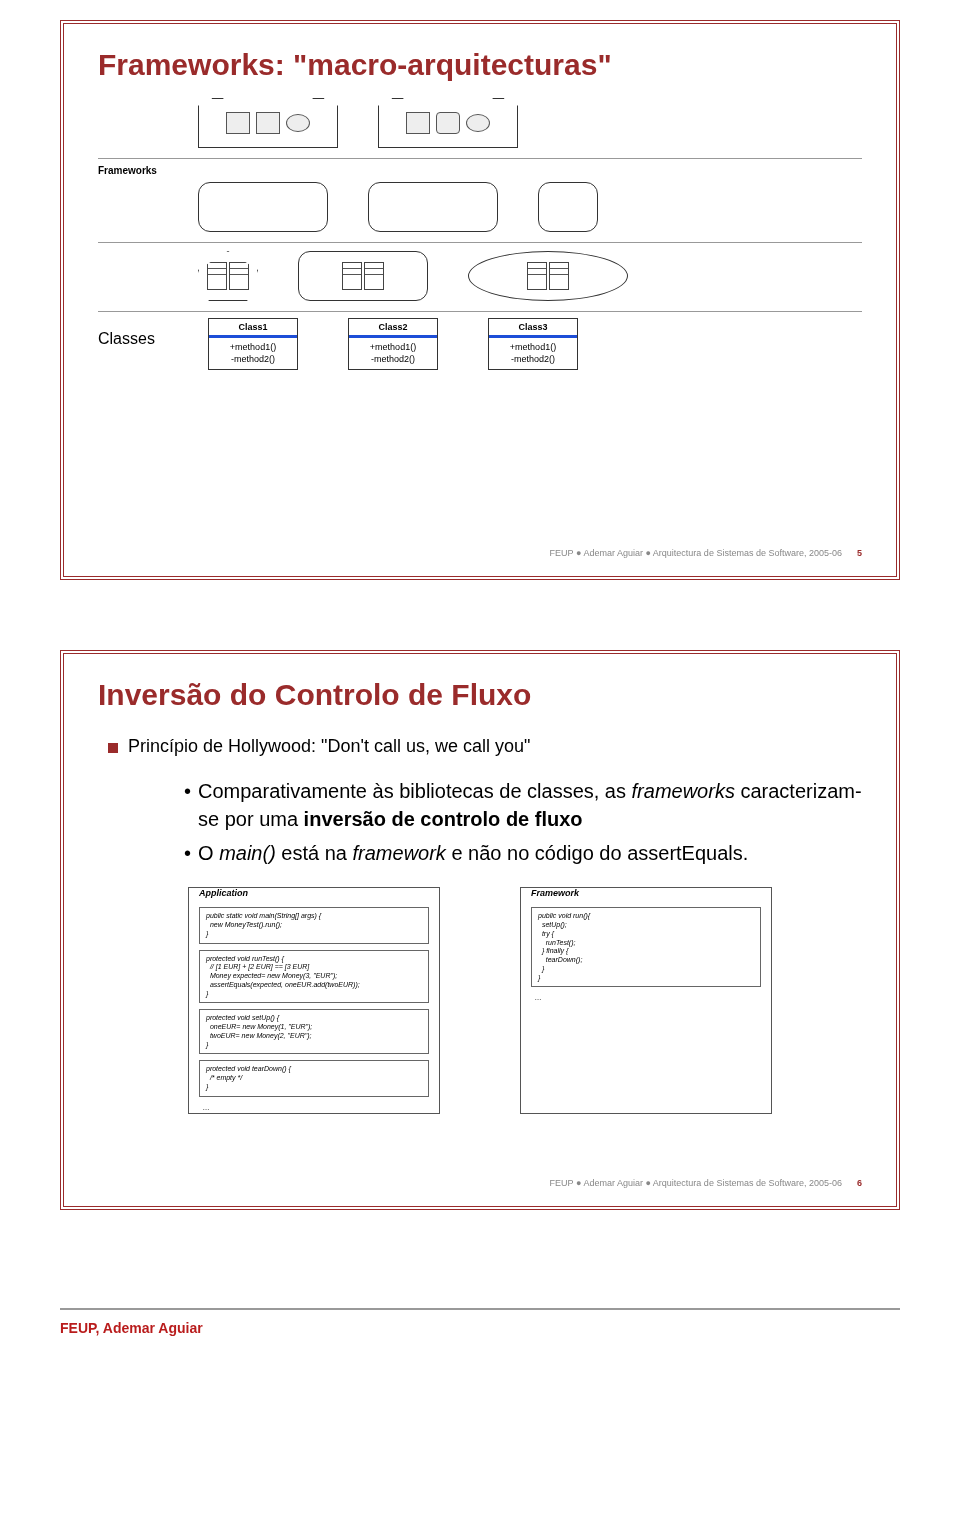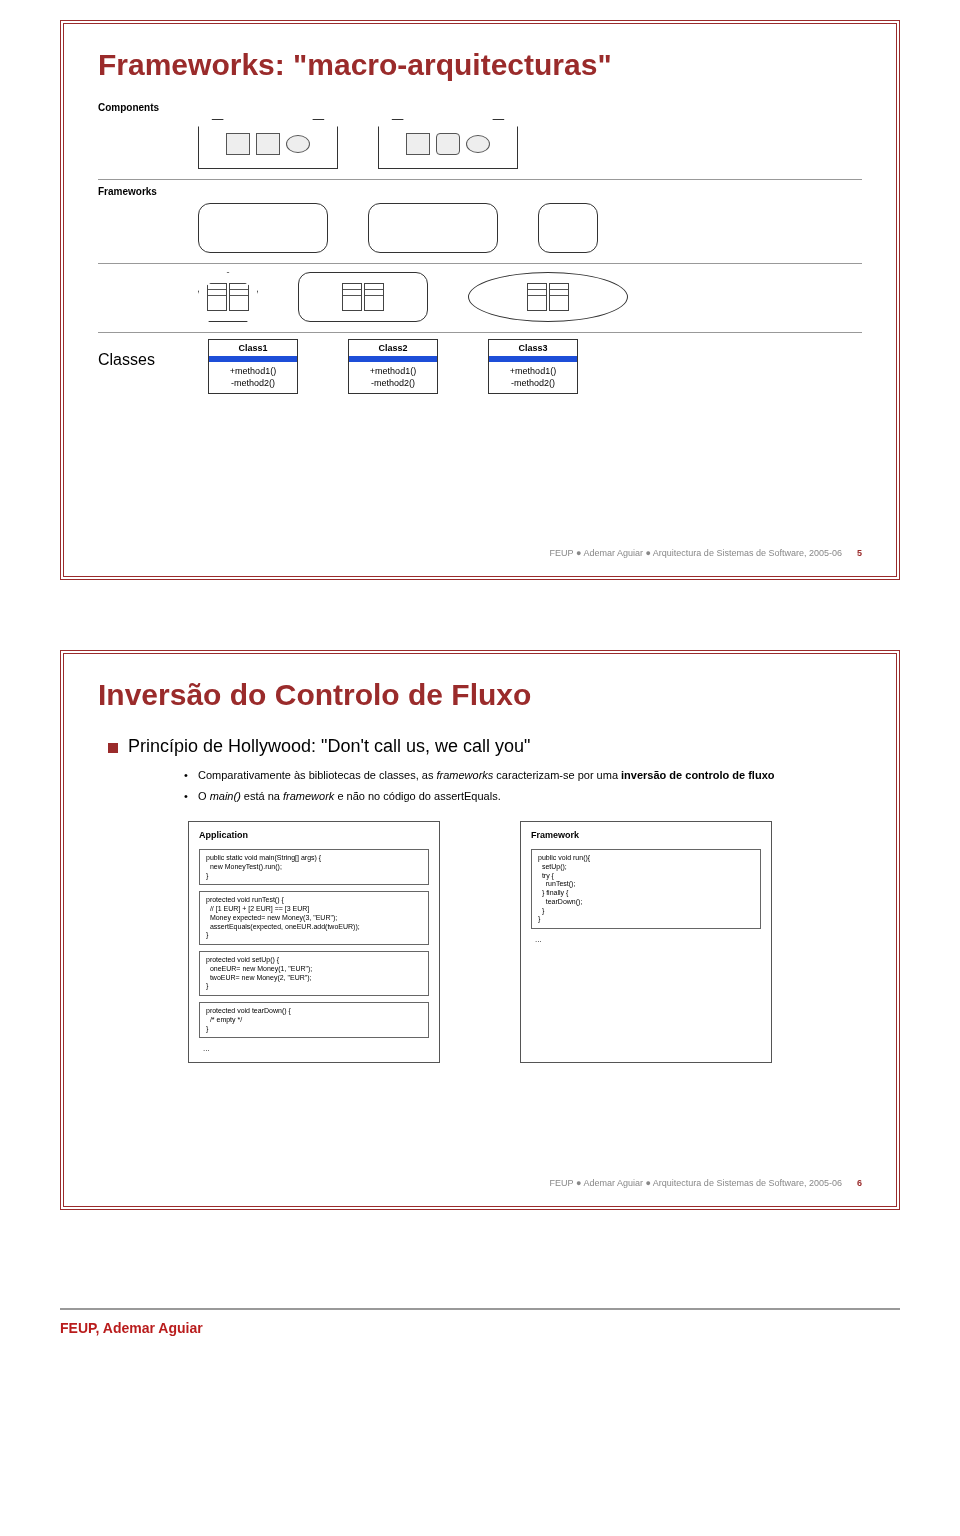--- a/index.html
+++ b/index.html
@@ -125,21 +125,21 @@
     gap: 50px;
     align-items: flex-start;
   }
   .class-heading { font-size: 16px; font-weight: normal; padding-top:12px; width:60px; }
   .class-box {
     width: 90px;
     border: 1px solid #333;
     font-size: 9px;
     text-align: center;
   }
-  .class-box .hdr { border-bottom: 6px solid #1d4ed8; padding: 3px 0; font-weight: bold; }
+  .class-box .hdr { border-bottom: 3px solid #1d4ed8; padding: 3px 0; font-weight: bold; }
   .class-box .methods { padding: 4px 2px; line-height: 1.3; }
   .slide-footer {
     text-align: right;
     font-size: 9px;
     color: #888;
     margin-top: 12px;
   }
   .slide-footer strong { color: #9a2b2b; }
   .bullet-block {
     margin: 10px 0 0 10px;
@@ -152,21 +152,21 @@
     margin-bottom: 10px;
   }
   .bullet-top .sq {
     width: 10px; height: 10px;
     background: #9a2b2b;
     margin-top: 7px;
     flex-shrink: 0;
   }
   .sub-bullets {
     margin-left: 36px;
-    font-size: 11px;
+    font-size: 20px;
     line-height: 1.4;
   }
   .sub-bullets li {
     list-style: none;
     position: relative;
     padding-left: 14px;
     margin-bottom: 6px;
   }
   .sub-bullets li::before {
     content: "•";
@@ -177,25 +177,26 @@
   .italic { font-style: italic; }
   .diag-row {
     display: flex;
     gap: 80px;
     justify-content: center;
     margin-top: 16px;
   }
   .code-box {
     border: 1px solid #555;
     background: #fff;
-    padding: 8px 10px;
+    padding: 0 10px;
     font-size: 7px;
     font-family: Arial, Helvetica, sans-serif;
     line-height: 1.25;
     position: relative;
+    font-style: italic;
   }
   .code-col {
     display: flex;
     flex-direction: column;
     gap: 6px;
     width: 230px;
   }
   .code-col .grp-label {
     font-size: 9px;
     font-weight: bold;
@@ -221,21 +222,20 @@
 <body>
 
 <div class="page">
 
   <div class="slide-frame">
     <h2 class="slide-title">Frameworks: "macro-arquitecturas"</h2>
 
     <div class="slide-body">
 
       <div class="row-block">
-        <div class="row-label">Components</div>
         <div class="shape-row">
           <div style="width:60px"></div>
           <div class="puzzle-box">
             <div class="tiny-uml"></div>
               <div class="tiny-uml"></div>
               <div class="tiny-cloud"></div>
           </div>
           <div class="puzzle-box">
             <div class="tiny-uml"></div>
               <div class="tiny-circles"></div>

